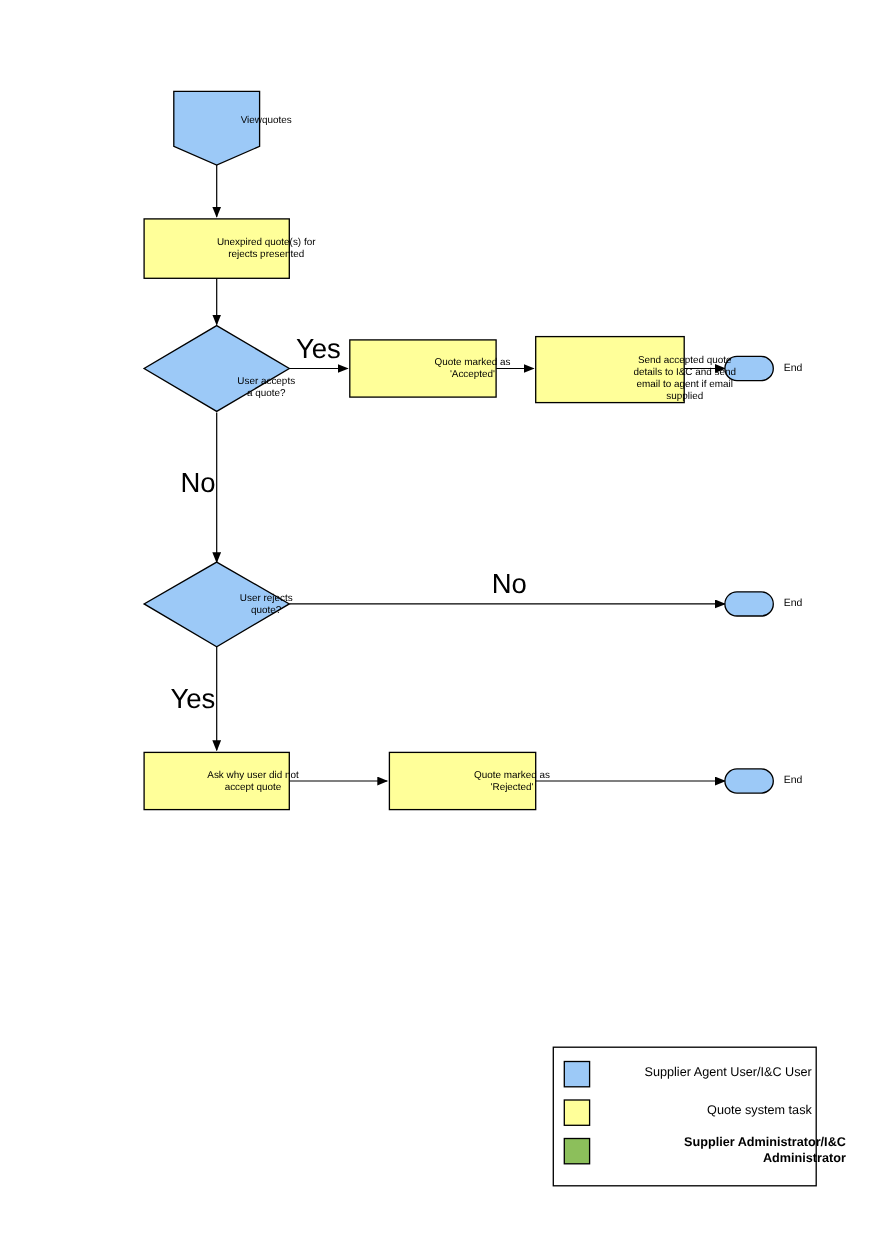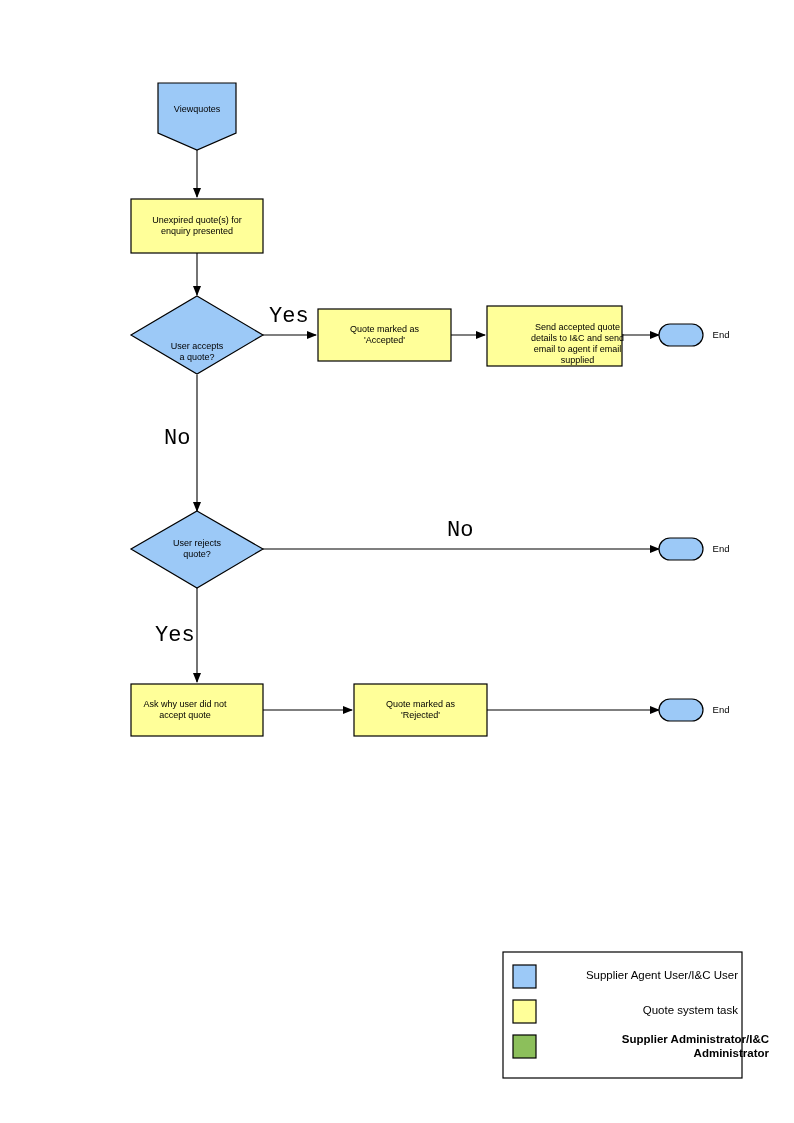--- a/index.html
+++ b/index.html
@@ -26,25 +26,26 @@
     text-align: center;
     font-family: "Liberation Sans", sans-serif;
     font-size: 9px;
     line-height: 11px;
     color: #000000;
     display: flex;
     align-items: center;
     justify-content: center;
     pointer-events: none;
     white-space: pre-line;
+    padding-left: 45px;
   }
   .edge-label {
     position: absolute;
-    font-family: Liberation Mono, monospace;
-    font-size: 22px;
+    font-family: Liberation Sans, sans-serif;
+    font-size: 25px;
     color: #000000;
     line-height: 24px;
   }
   .legend-text {
     position: absolute;
     font-family: "Liberation Sans", sans-serif;
     font-size: 11.5px;
     line-height: 13.5px;
     color: #000000;
     text-align: right;
@@ -106,21 +107,21 @@
 
   <rect x="503" y="952" width="239" height="126" fill="#FFFFFF" stroke="#000000" stroke-width="1.2"></rect>
   <rect x="513" y="965" width="23" height="23" fill="#9CC9F7" stroke="#000000" stroke-width="1.2"></rect>
   <rect x="513" y="1000" width="23" height="23" fill="#FFFF99" stroke="#000000" stroke-width="1.2"></rect>
   <rect x="513" y="1035" width="23" height="23" fill="#8CBF5B" stroke="#000000" stroke-width="1.2"></rect>
 </svg>
 
 <div class="node-label" style="left:158px; top:86px; width:78px; height:46px;">Viewquotes</div>
 
 <div class="node-label" style="left:133px; top:201px; width:128px; height:50px;">Unexpired quote(s) for
-enquiry presented</div>
+rejects presented</div>
 
 <div class="node-label" style="left:147px; top:329px; width:100px; height:46px;">User accepts
 a quote?</div>
 
 <div class="node-label" style="left:320px; top:311px; width:129px; height:48px;">Quote  marked as
 'Accepted'</div>
 
 <div class="node-label" style="left:512px; top:308px; width:131px; height:72px;">Send accepted quote
 details to I&amp;C and send
 email to agent if email

